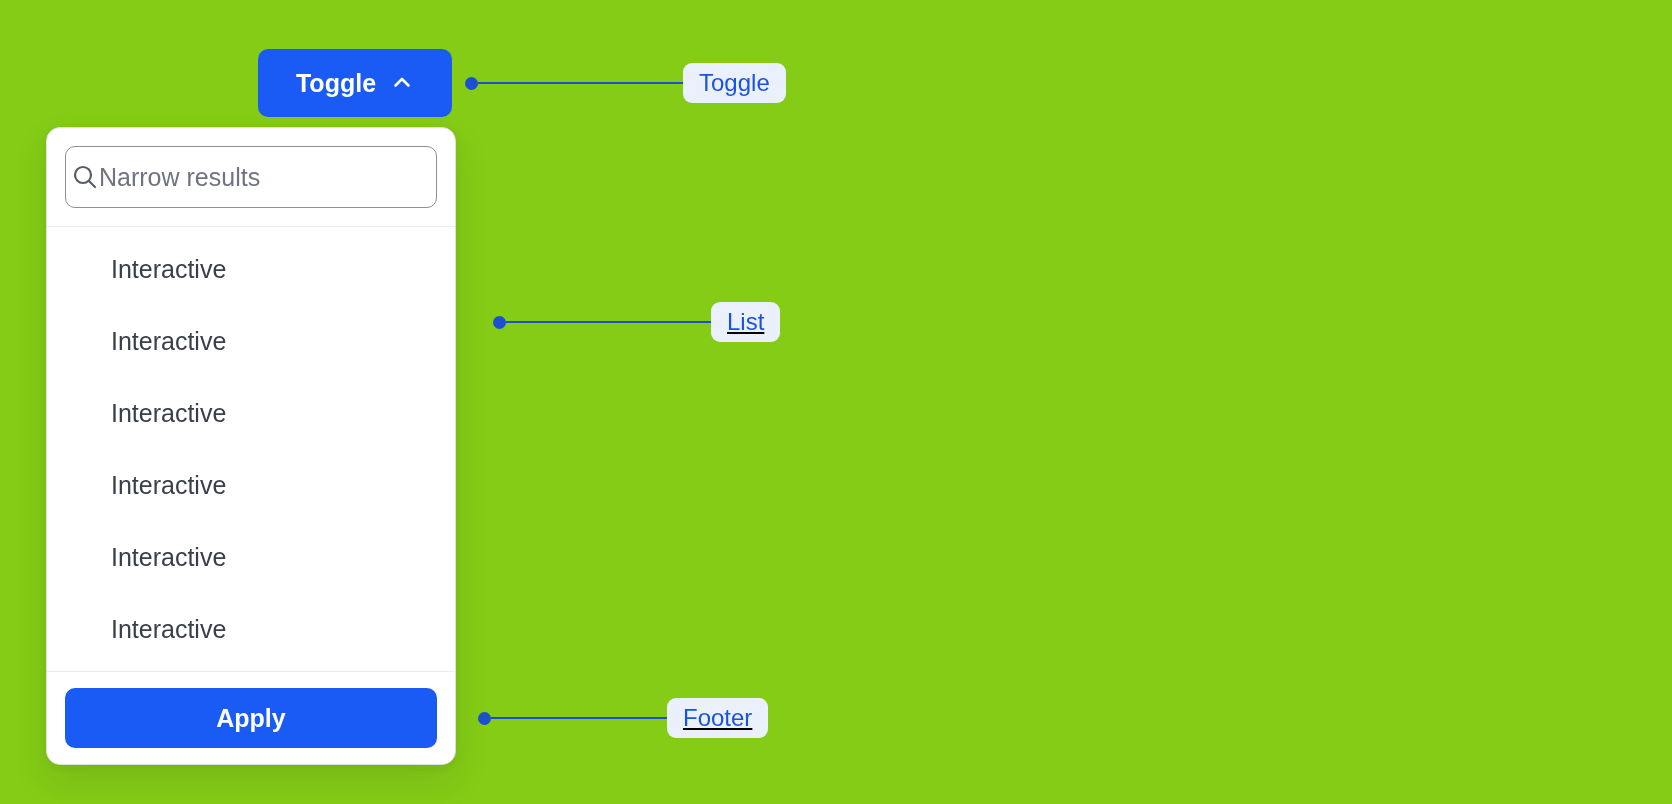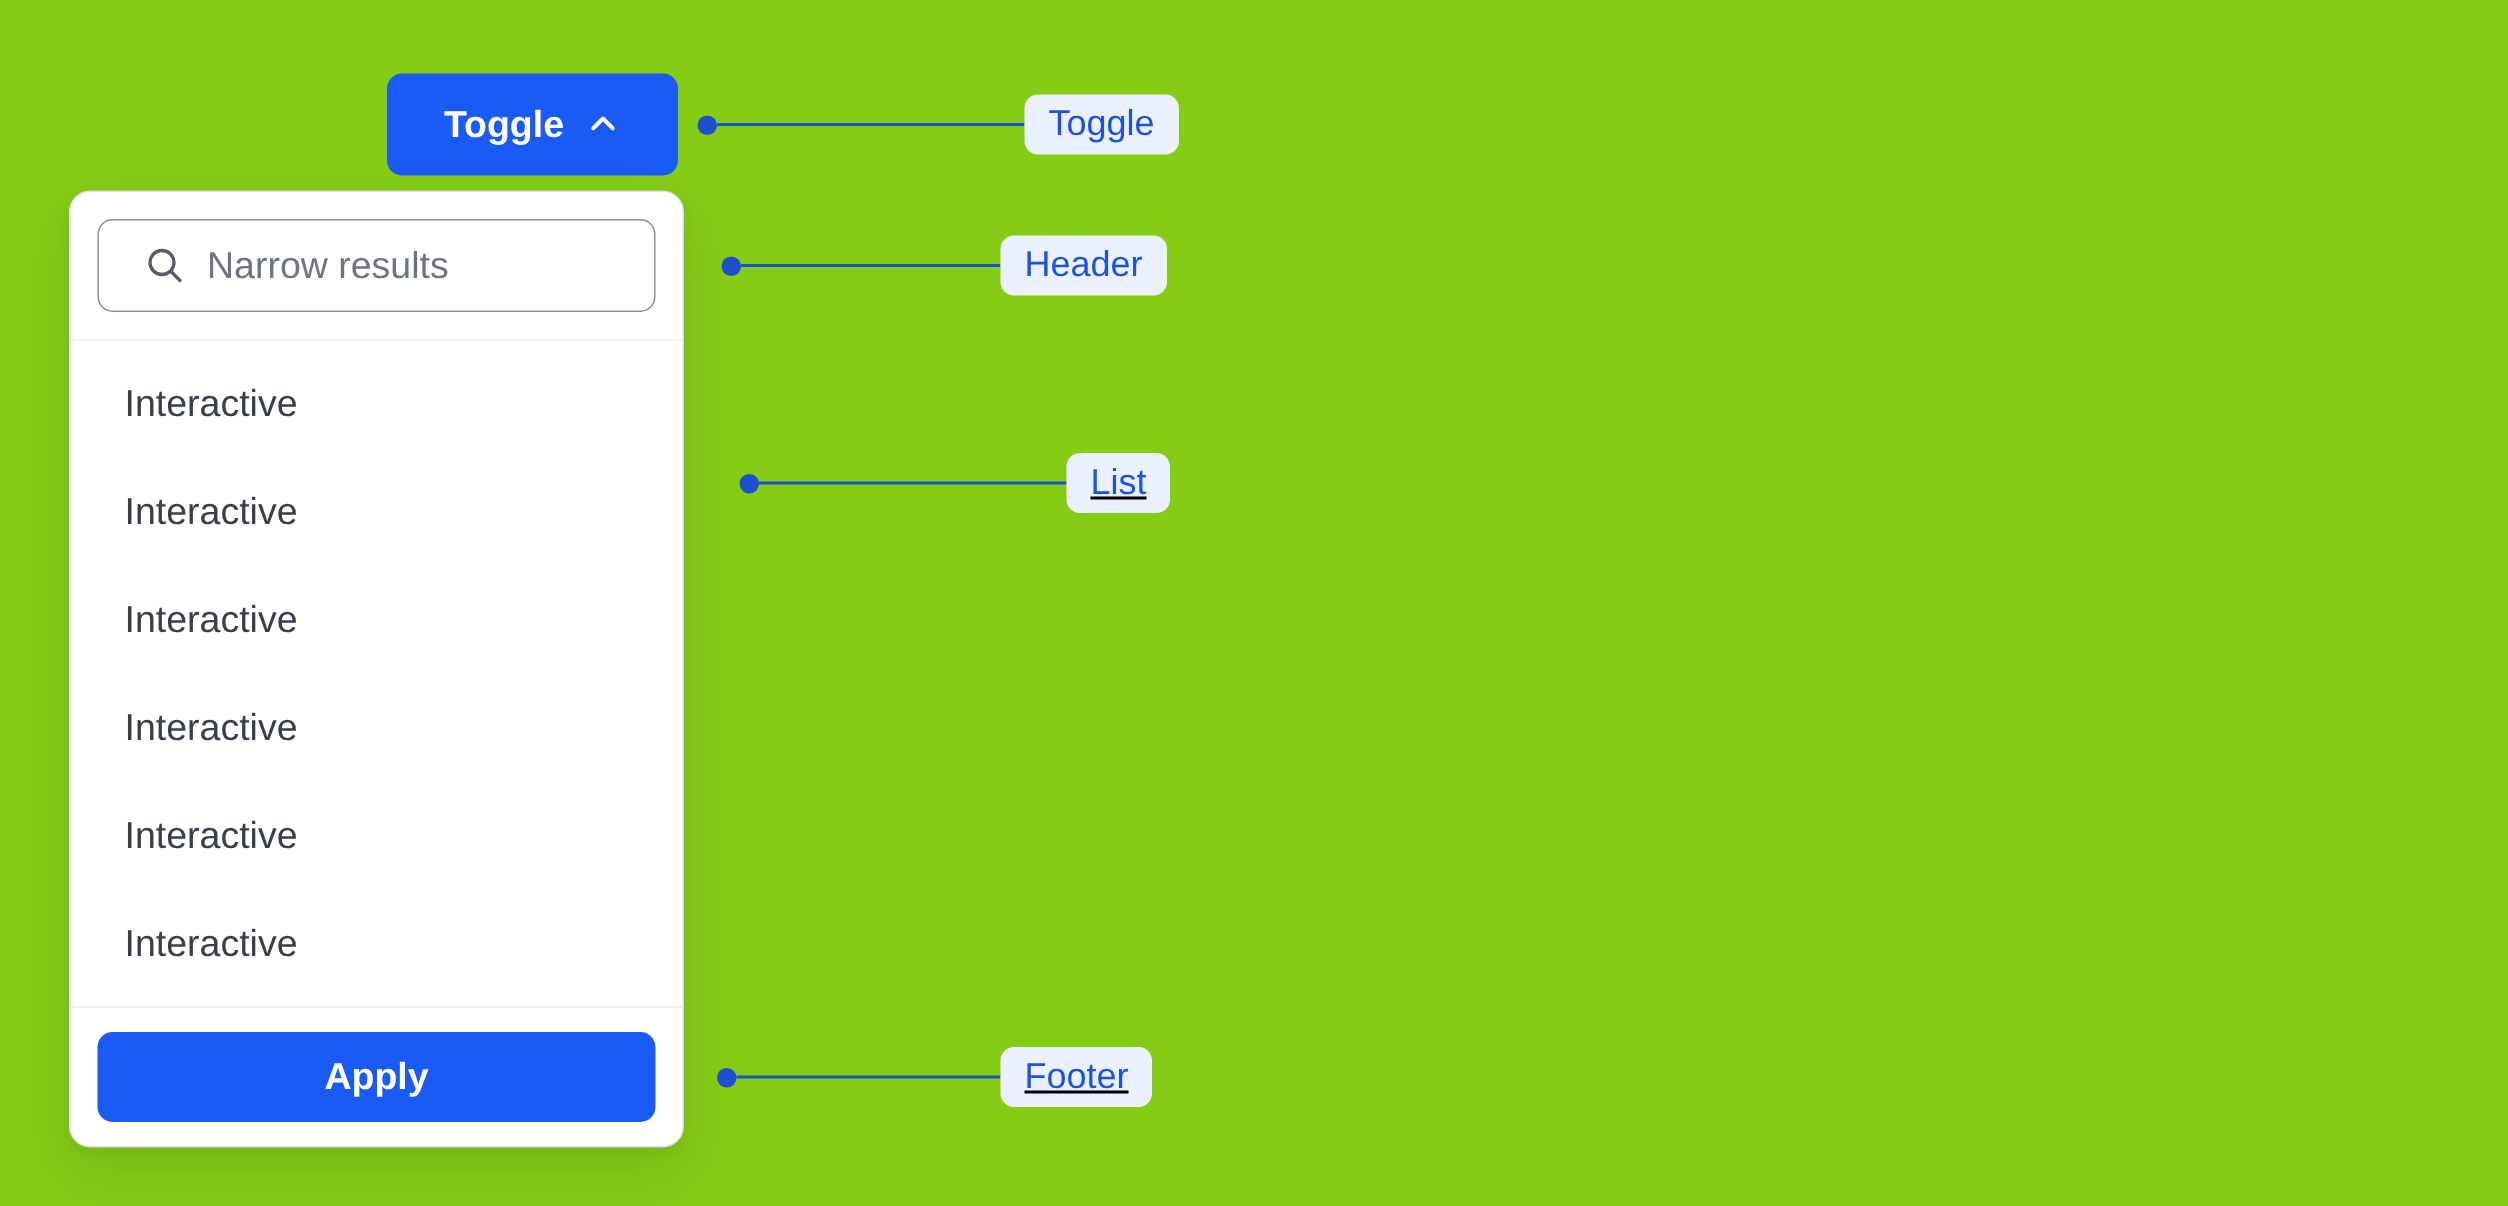--- a/index.html
+++ b/index.html
@@ -29,30 +29,30 @@
   .toggle-btn svg{display:block;}
 
   
   .panel{
     position:absolute;left:46px;top:127px;width:410px;
     background:#fff;border:1px solid var(--panel-border);border-radius:14px;
     box-shadow:0 16px 36px rgba(25,30,40,.10),0 3px 8px rgba(25,30,40,.05);
   }
   .panel-header{padding:18px;border-bottom:1px solid var(--divider);}
   .search-box{
-    display:flex;align-items:center;gap:14px;height:62px;
-    border:1.5px solid var(--input-border);border-radius:10px;padding:0 30px;background:#fff;
+    display:flex;align-items:center;height:62px;
+    border:1.5px solid var(--input-border);border-radius:10px;padding:0 5px;background:#fff;
   }
   .search-box svg{flex:0 0 auto;display:block;}
   .search-box input{
     flex:1;border:none;outline:none;background:transparent;
     font-family:inherit;font-size:25px;color:#374151;min-width:0;
   }
   .search-box input::placeholder{color:var(--placeholder-text);opacity:1;}
-  .panel-list{padding:6px 0;}
+  .panel-list{padding:6px 0;margin-left:28px;}
   .list-item{
     height:72px;display:flex;align-items:center;padding:0 36px;
     font-size:25px;color:var(--item-text);cursor:pointer;
   }
   .panel-footer{border-top:1px solid var(--divider);padding:16px 18px;}
   .apply-btn{
     width:100%;height:60px;background:var(--primary-blue);color:#fff;
     border:none;border-radius:10px;font-family:Liberation Sans, sans-serif;font-size:25px;font-weight:600;cursor:pointer;
   }
 
@@ -110,25 +110,20 @@
       <button class="apply-btn">Apply</button>
     </div>
   </div>
 
   <div class="annotation ann-toggle">
     <span class="dot"></span>
     <span class="line"></span>
     <span class="pill">Toggle</span>
   </div>
 
-  <div class="annotation ann-header">
-    <span class="dot"></span>
-    <span class="line"></span>
-    <span class="pill">Header</span>
-  </div>
 
   <div class="annotation ann-list">
     <span class="dot"></span>
     <span class="line"></span>
     <span class="pill">List</span>
   </div>
 
   <div class="annotation ann-footer">
     <span class="dot"></span>
     <span class="line"></span>

